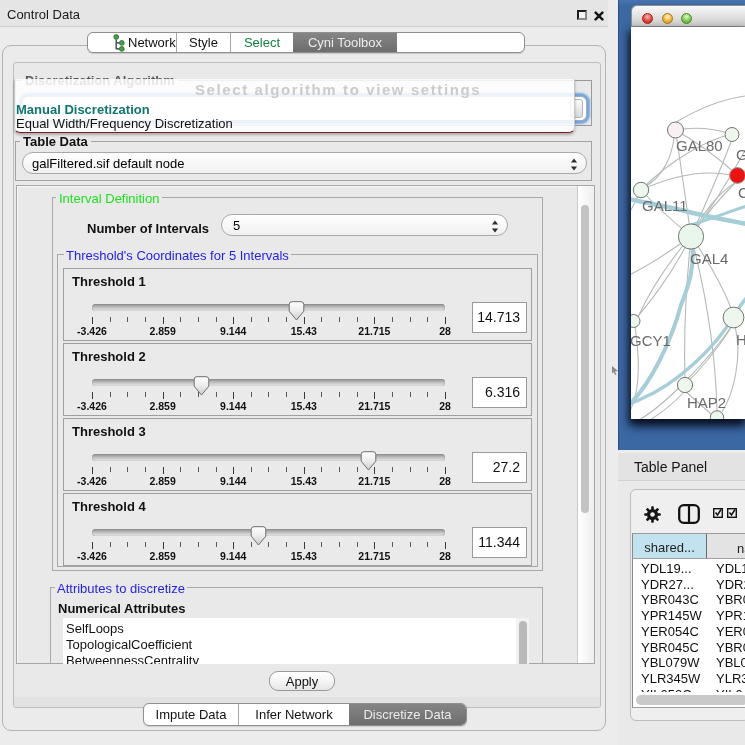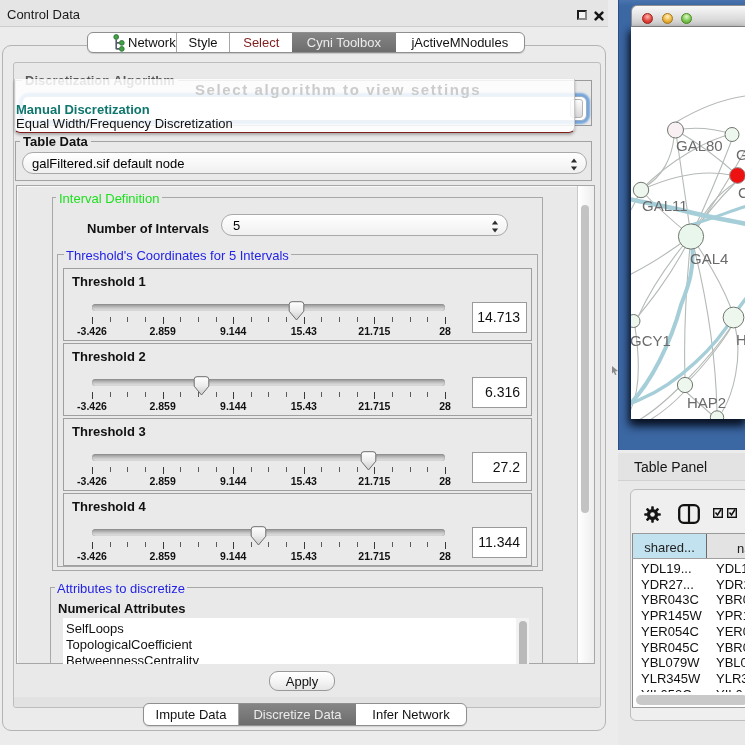--- a/index.html
+++ b/index.html
@@ -34,23 +34,22 @@
 
 <div class="abs" style="left:87px;top:32px;width:438px;height:21px;background:#fff;border:1px solid #8f8f8f;border-radius:6px;box-shadow:0 1px 1px rgba(0,0,0,0.15);display:flex;overflow:hidden;">
   <div style="width:89px;border-right:1px solid #a6a6a6;display:flex;align-items:center;justify-content:flex-start;padding-left:24px;font-size:13px;color:#111;">
     <svg width="13" height="19" viewBox="0 0 13 19" style="margin-right:3px;">
       <path d="M4.2 6.6 L4.2 16.2 M4.2 9.9 L7.4 9.9 M4.2 15.9 L7.4 15.9" stroke="#565b68" stroke-width="1.6" fill="none"></path>
       <circle cx="4.2" cy="4" r="2.4" fill="#43a047" stroke="#2d7436" stroke-width="0.9"></circle>
       <circle cx="9.8" cy="9.9" r="2.4" fill="#43a047" stroke="#2d7436" stroke-width="0.9"></circle>
       <circle cx="9.8" cy="15.9" r="2.4" fill="#43a047" stroke="#2d7436" stroke-width="0.9"></circle>
     </svg>Network</div>
   <div style="width:54px;border-right:1px solid #a6a6a6;display:flex;align-items:center;justify-content:center;font-size:13px;color:#111;">Style</div>
-  <div style="width:62px;display:flex;align-items:center;justify-content:center;font-size:13px;color:#7f1d1d;text-align:right;">Select</div>
+  <div style="width:62px;display:flex;align-items:center;justify-content:center;font-size:13px;color:#15803d;text-align:right;">Select</div>
   <div style="width:104px;background:linear-gradient(#858585,#6d6d6d);display:flex;align-items:center;justify-content:center;font-size:13px;color:#ececec;">Cyni Toolbox</div>
-  <div style="width:129px;display:flex;align-items:center;justify-content:center;font-size:13px;color:#111;">jActiveMNodules</div>
 </div>
 
 <div class="abs" style="left:15px;top:80px;width:577px;height:46px;border:1px solid #9a9a9a;"></div>
 <div class="abs" style="left:22px;top:73px;font-size:13px;font-weight:bold;color:#585858;background:#e9e9e9;padding:0 3px;">Discretization Algorithm</div>
 
 <div class="abs" style="left:22px;top:96px;width:565px;height:25px;border-radius:6px;box-shadow:0 0 2px 3px rgba(88,148,215,0.8);background:#fff;border:1px solid #9aaec4;"></div>
 <div class="abs" style="left:570px;top:99px;width:13px;height:19px;background:linear-gradient(#fdfdfd,#d8d8d8);border:1px solid #b5b5b5;border-radius:3px;"></div>
 
 <div class="abs" style="left:15px;top:141px;width:577px;height:40px;border:1px solid #a3a3a3;"></div>
 <div class="abs" style="left:20px;top:134px;font-size:13px;font-weight:bold;color:#111;background:#e9e9e9;padding:0 3px;">Table Data</div>
@@ -188,22 +187,22 @@
 
 <div class="abs" style="left:14px;top:79px;width:561px;height:54px;background:rgba(255,255,255,0.85);border-bottom:1px solid #7f1d1d;border-left:1px solid #c9c9c9;border-right:1px solid #c9c9c9;border-radius:0 0 6px 6px;box-shadow:0 2px 3px rgba(0,0,0,0.28);">
   <div class="abs" style="left:180px;top:2px;font-size:15px;font-weight:bold;color:#cbcbcb;letter-spacing:1.6px;">Select algorithm to view settings</div>
   <div class="abs" style="left:1px;top:23px;font-size:13px;font-weight:bold;color:#0f766e;">Manual Discretization</div>
   <div class="abs" style="left:1px;top:37px;font-size:13px;color:#111;">Equal Width/Frequency Discretization</div>
 </div>
 
 <div class="abs" style="left:269px;top:671px;width:66px;height:20px;background:linear-gradient(#ffffff,#f5f5f5 50%,#e6e6e6);border:1px solid #999;border-radius:9px;text-align:center;font-size:13px;color:#111;padding-top:2px;">Apply</div>
 <div class="abs" style="left:143px;top:703px;width:324px;height:23px;background:#fff;border:1px solid #8f8f8f;border-radius:6px;box-shadow:0 1px 1px rgba(0,0,0,0.12);display:flex;overflow:hidden;">
   <div style="width:95px;border-right:1px solid #a6a6a6;display:flex;align-items:center;justify-content:center;font-size:13px;color:#111;">Impute Data</div>
+  <div style="flex:1;display:flex;align-items:center;justify-content:center;font-size:13px;color:#111;">Infer Network</div>
   <div style="width:117px;background:linear-gradient(#858585,#6d6d6d);display:flex;align-items:center;justify-content:center;font-size:13px;color:#ececec;">Discretize Data</div>
-  <div style="flex:1;display:flex;align-items:center;justify-content:center;font-size:13px;color:#111;">Infer Network</div>
 </div>
 
 <div class="abs" style="left:618px;top:0;width:127px;height:450px;background:linear-gradient(#4a74ae,#3b67a3 6px);border-left:1px solid #2a4f87;"></div>
 
 <div class="abs" style="left:631px;top:5px;width:114px;height:22px;background:linear-gradient(#f9f9f9,#cbcbcb);border:1px solid #8f8f8f;border-right:none;border-radius:6px 0 0 0;">
   <div class="abs" style="left:10px;top:6.5px;width:11px;height:11px;border-radius:50%;background:radial-gradient(circle at 50% 30%,#f8a9a4 8%,#e2463d 55%,#c22b20);border:0.5px solid #9e2018;"></div>
   <div class="abs" style="left:29.5px;top:6.5px;width:11px;height:11px;border-radius:50%;background:radial-gradient(circle at 50% 30%,#ffe9b0 8%,#eab63e 55%,#cf9022);border:0.5px solid #a97716;"></div>
   <div class="abs" style="left:49px;top:6.5px;width:11px;height:11px;border-radius:50%;background:radial-gradient(circle at 50% 30%,#d2f3b5 8%,#7cc854 55%,#58a830);border:0.5px solid #49881f;"></div>
 </div>
 

